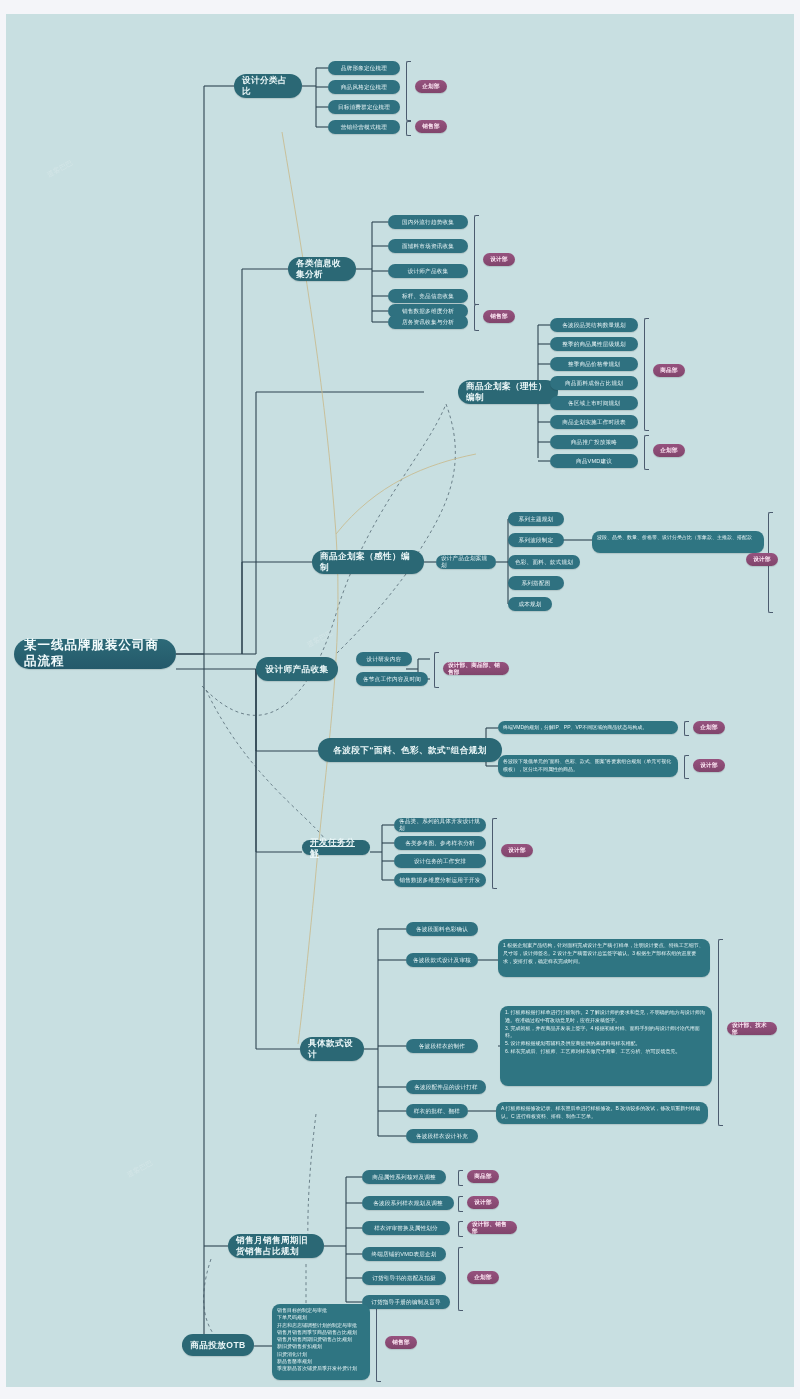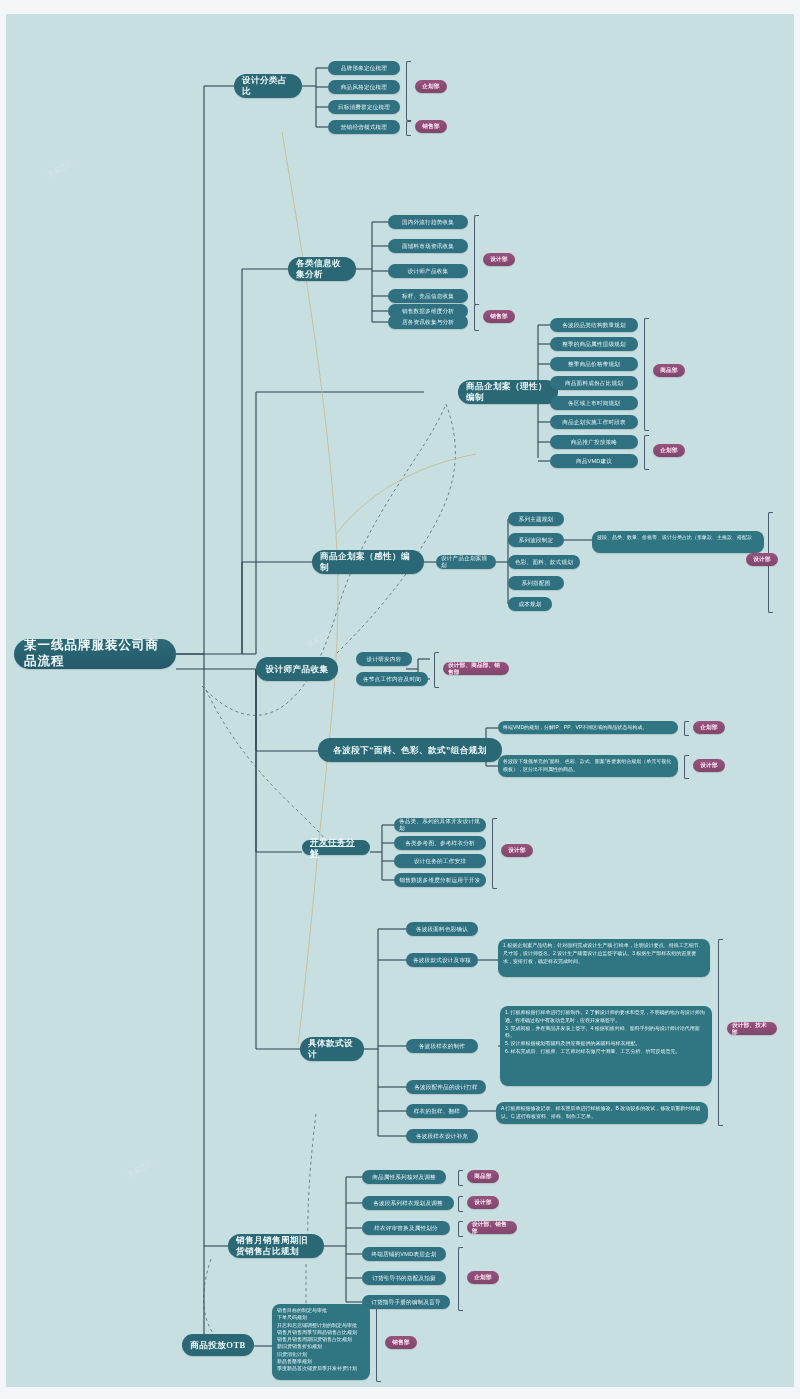--- a/index.html
+++ b/index.html
@@ -337,21 +337,21 @@
 
     <div class="brk" style="left:452px;top:1156px;height:14px;"></div>
     <div class="node dept" style="left:461px;top:1156px;width:32px;height:13px;">商品部</div>
     <div class="brk" style="left:452px;top:1182px;height:14px;"></div>
     <div class="node dept" style="left:461px;top:1182px;width:32px;height:13px;">设计部</div>
     <div class="brk" style="left:452px;top:1207px;height:14px;"></div>
     <div class="node dept" style="left:461px;top:1207px;width:50px;height:13px;">设计部、销售部</div>
     <div class="brk" style="left:452px;top:1233px;height:62px;"></div>
     <div class="node dept" style="left:461px;top:1257px;width:32px;height:13px;">企划部</div>
 
-    <div class="node l1" style="left:176px;top:1320px;width:72px;height:22px;font-family:Liberation Serif, serif;">商品投放OTB</div>
+    <div class="node l1" style="left:176px;top:1320px;width:72px;height:22px;">商品投放OTB</div>
     <div class="node para" style="left:266px;top:1290px;width:98px;height:76px;white-space:pre-line;line-height:1.45;">销售目标的制定与审批
 下单尺码规划
 开店和店店铺调整计划的制定与审批
 销售月销售周季节商品销售占比规划
 销售月销售周期旧货销售占比规划
 新旧货销售折扣规划
 旧货消化计划
 新品售罄率规划
 季度新品首次铺货后季开发补货计划</div>
     <div class="brk" style="left:370px;top:1290px;height:76px;"></div>

